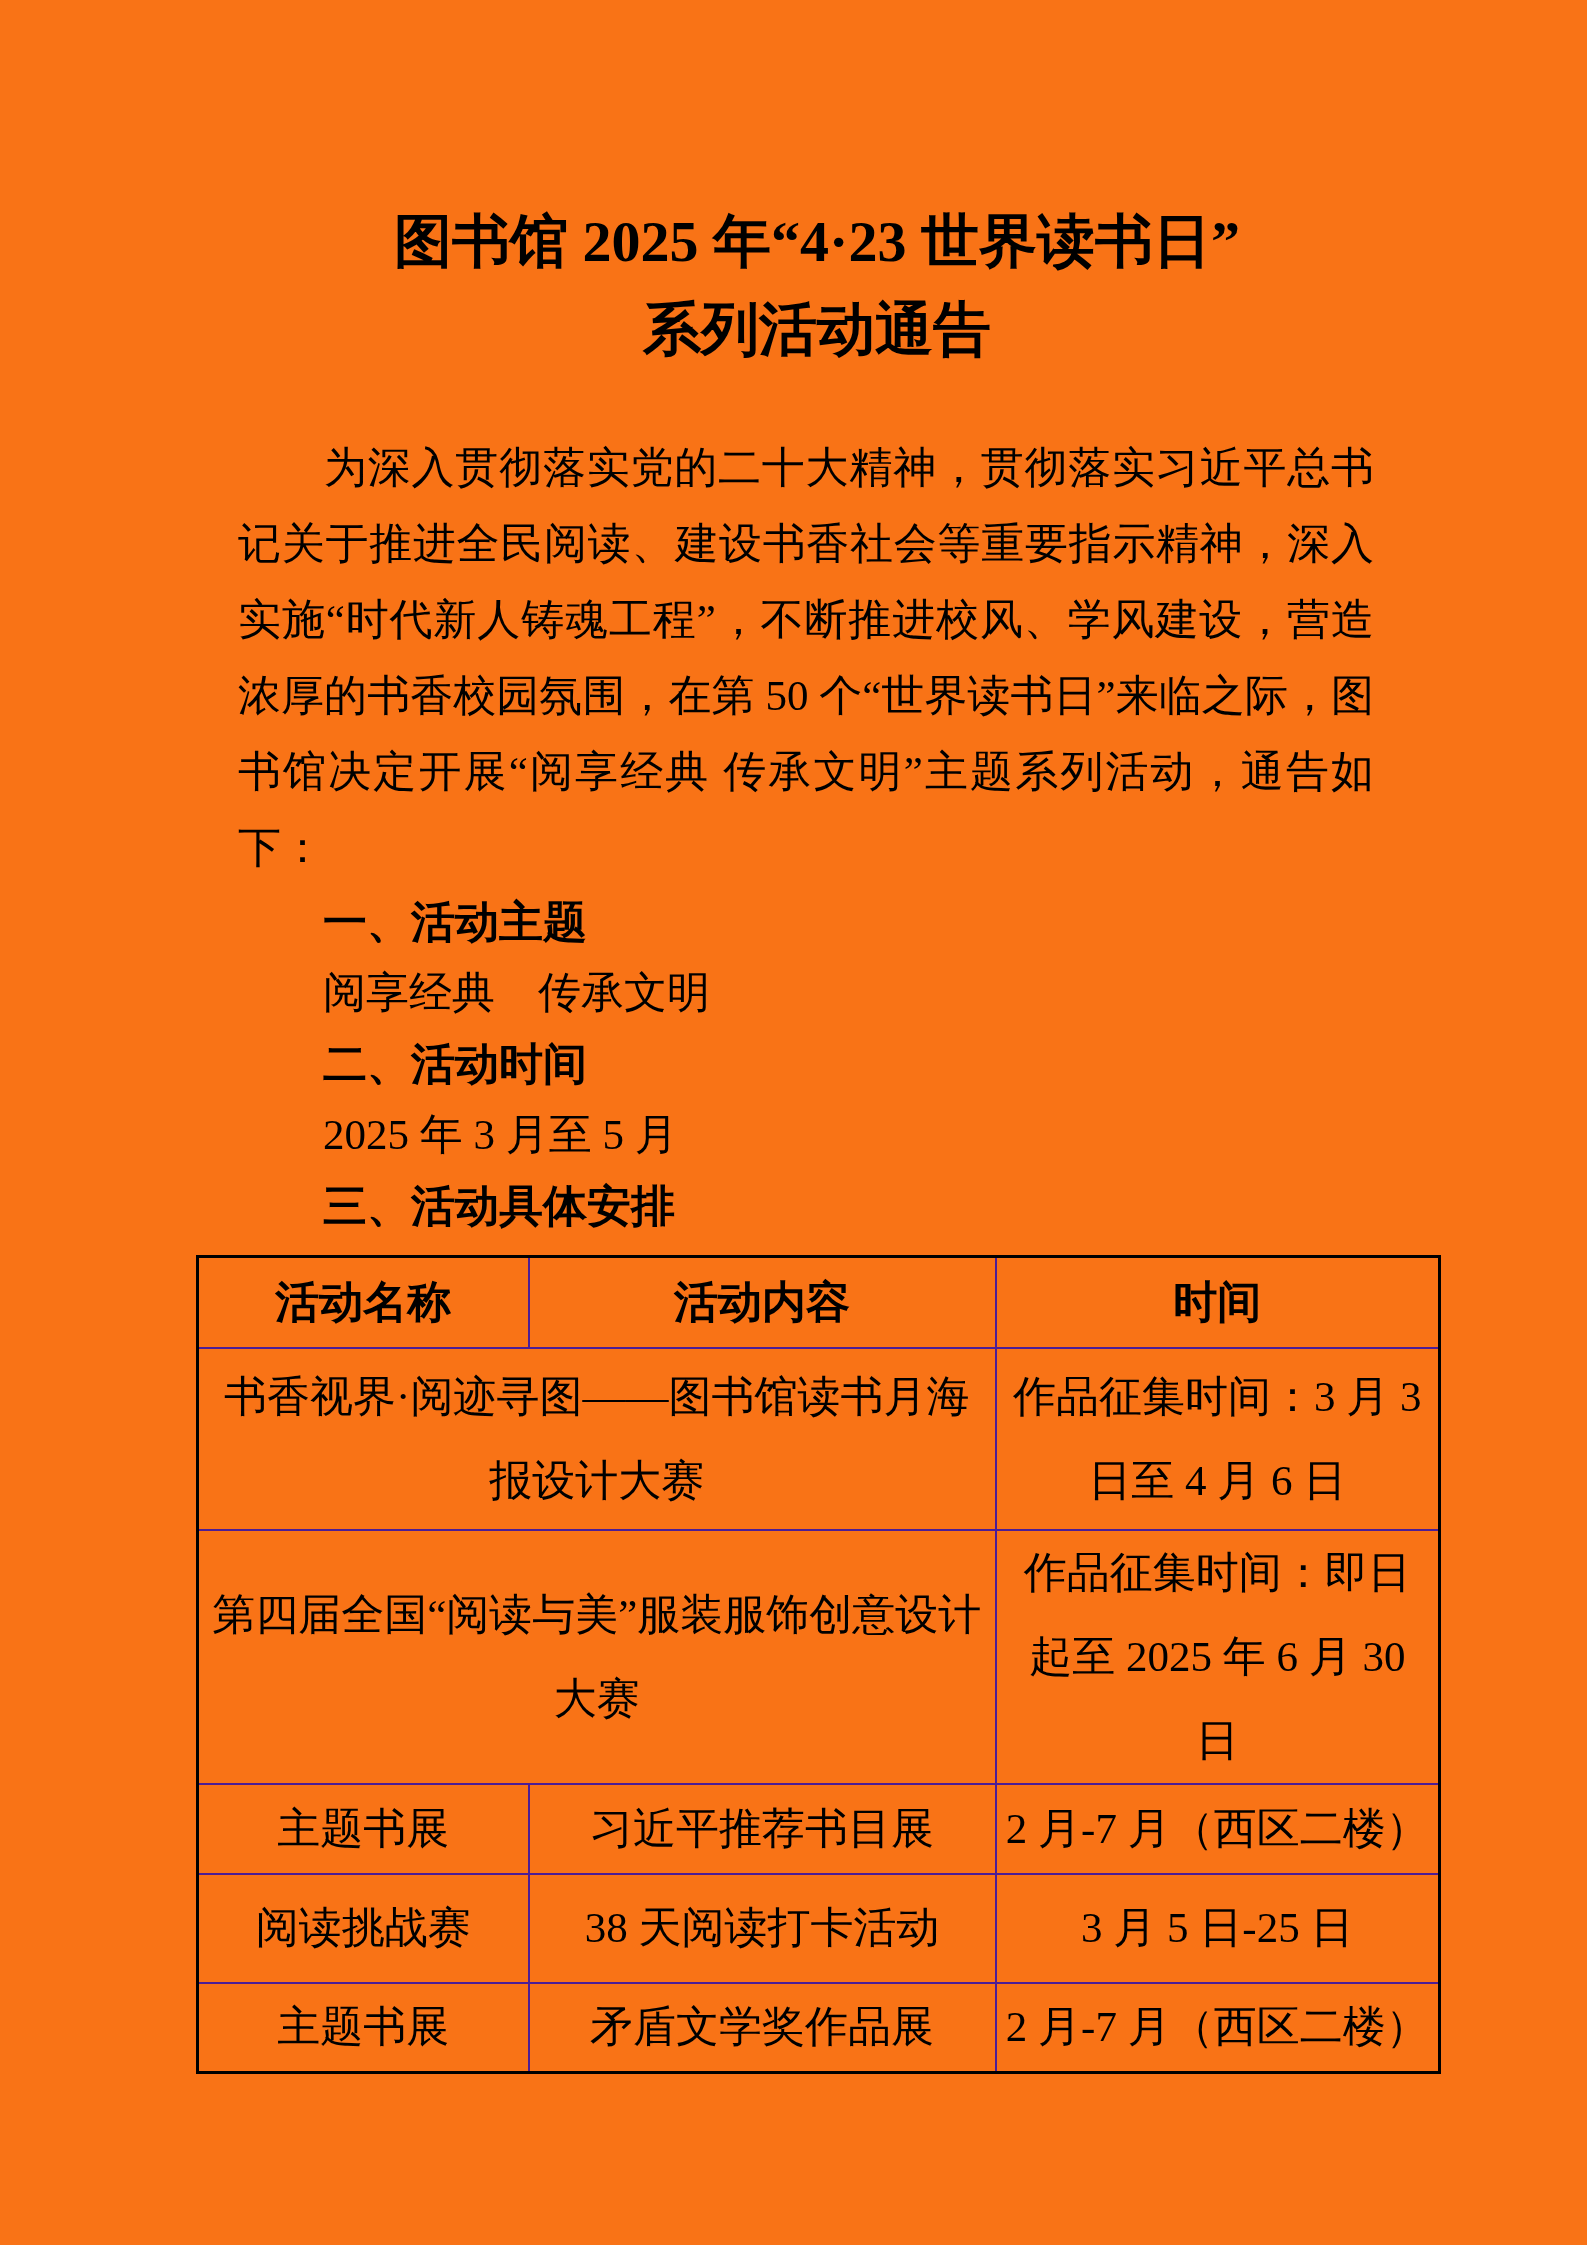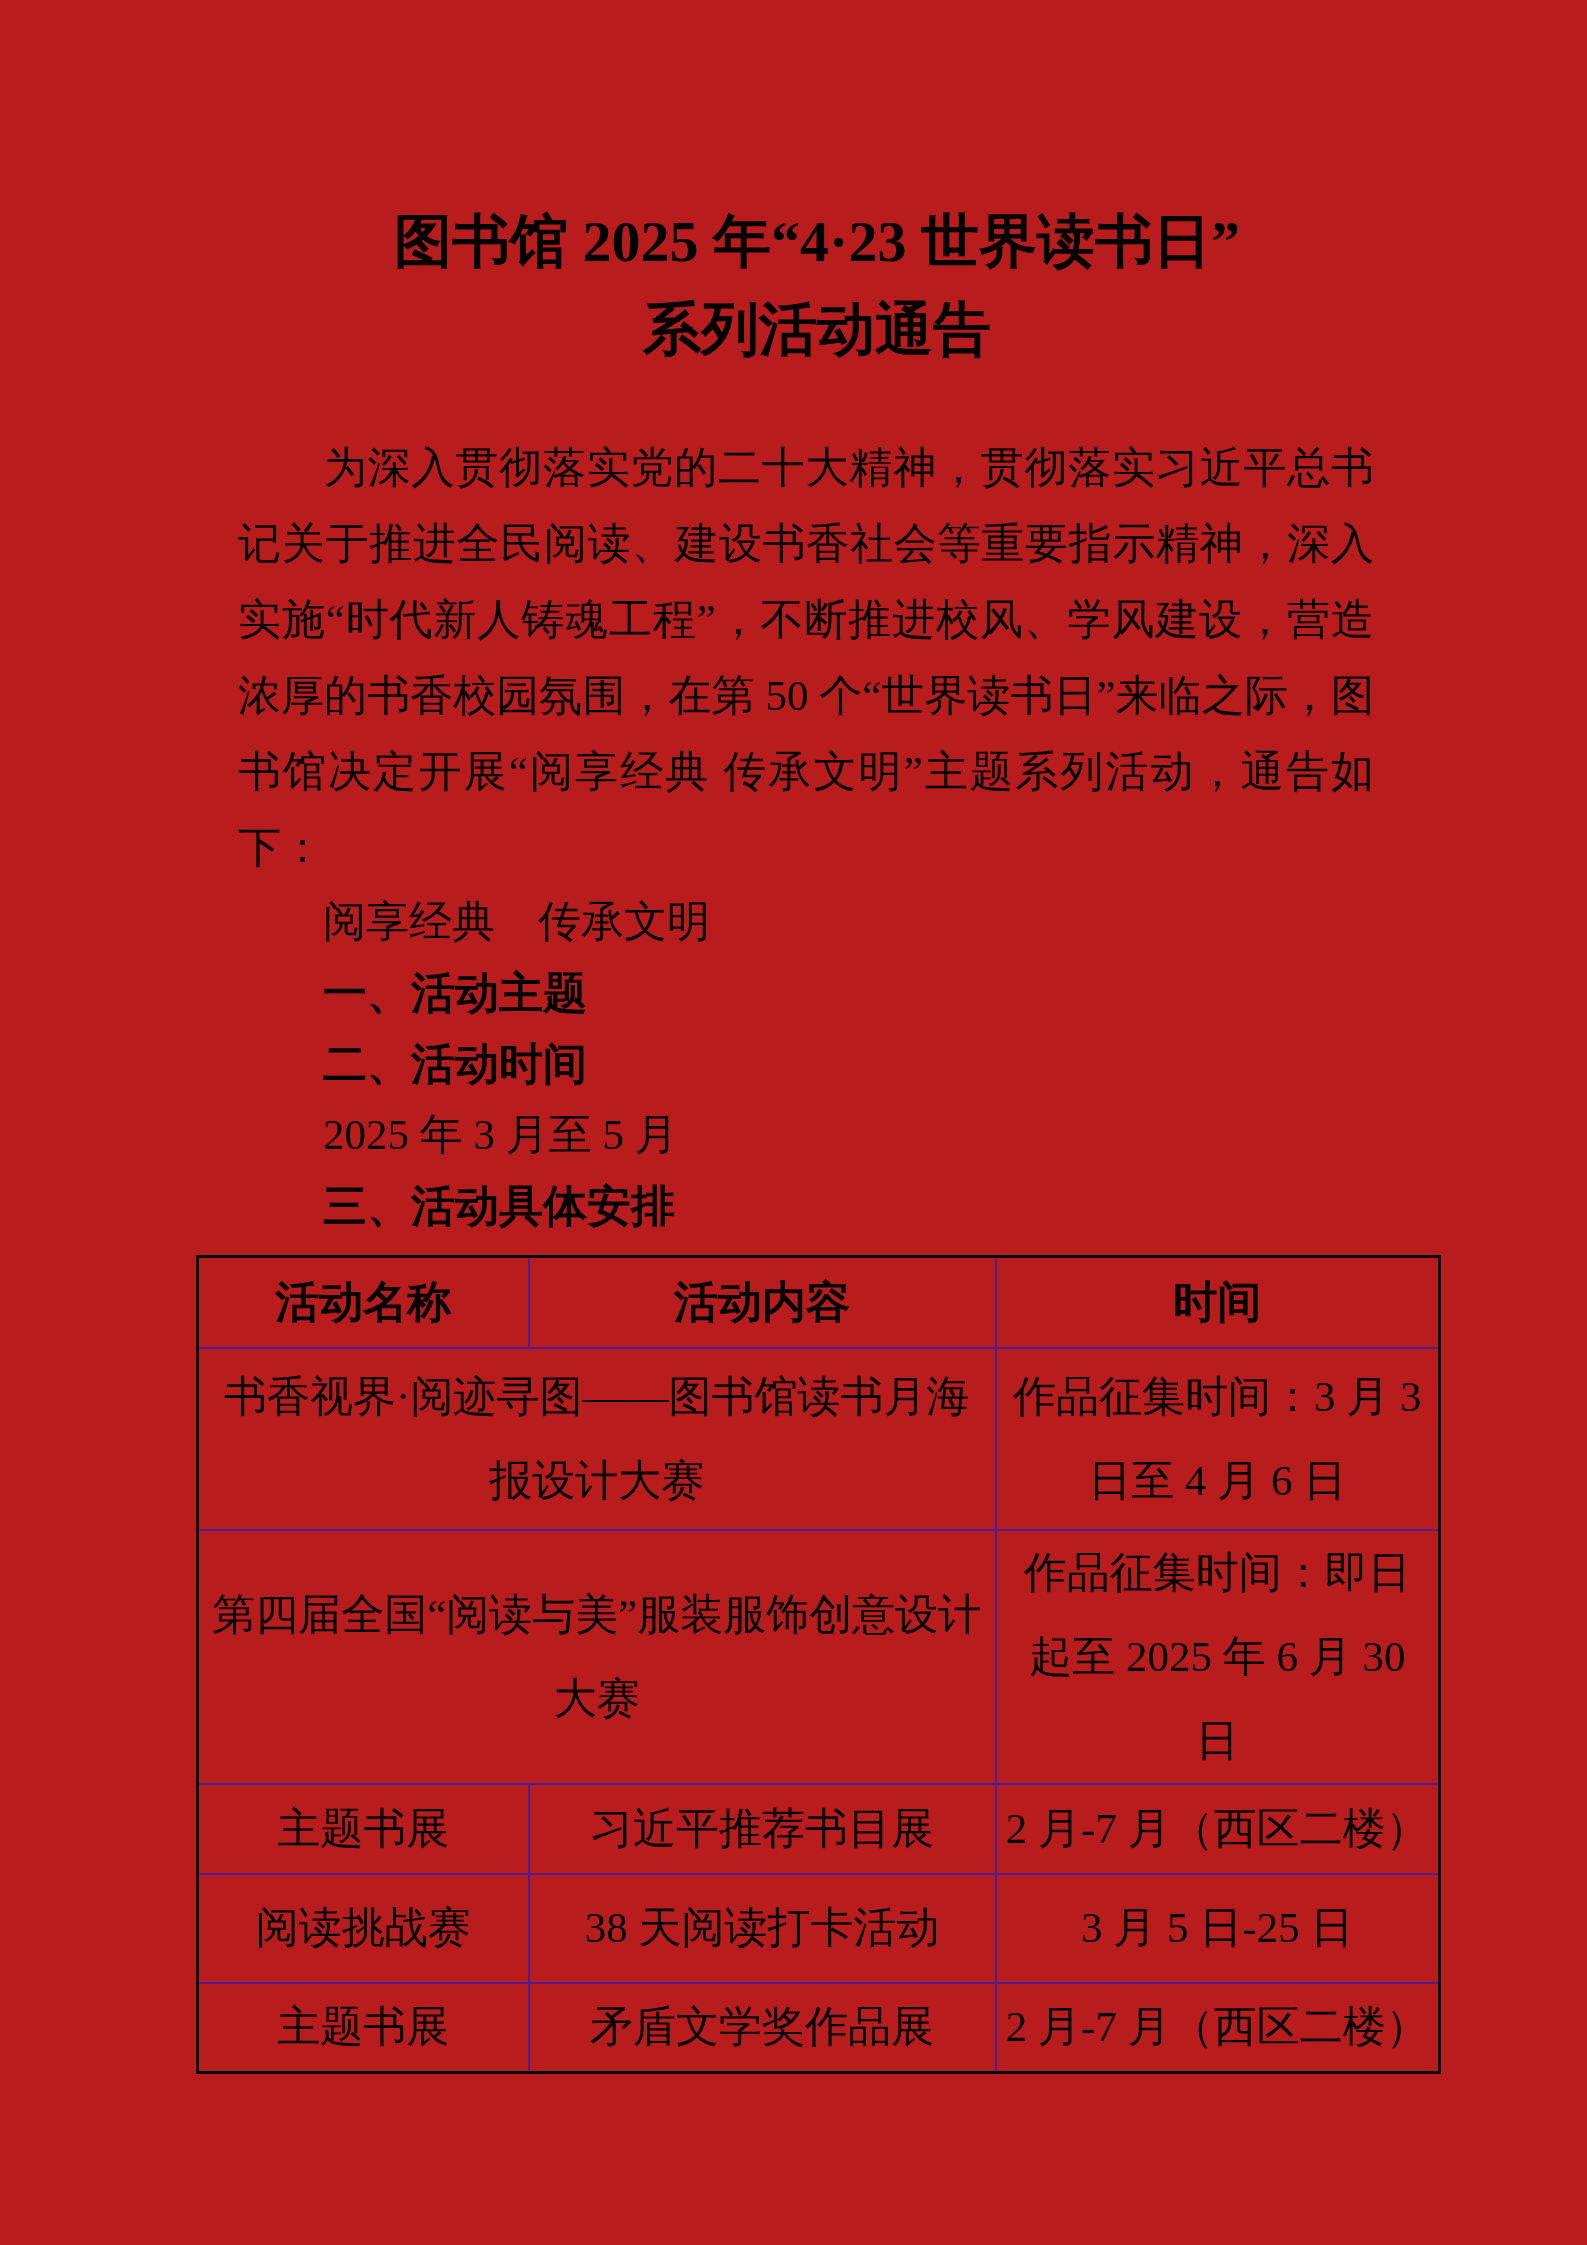--- a/index.html
+++ b/index.html
@@ -1,20 +1,20 @@
 <!DOCTYPE html>
 <html><head>
 <meta charset="utf-8">
 <style>
   html,body{margin:0;padding:0;background:#e8e8e8;}
   .page{
     position:relative;
     width:1587px;height:2245px;
     margin:0 auto;
-    background:#b91c1c;
+    background:#f97316;
     color:#000;
     font-family:"Liberation Serif","DejaVu Serif",serif;
     box-sizing:border-box;
     padding-left:196px;
     padding-right:149px;
     overflow:hidden;
   }
   .doc-title{
     margin:198px 0 0 0;
     text-align:center;
@@ -77,22 +77,22 @@
 
 <div class="page">
 
   <h1 class="doc-title">
     <span class="title-line">图书馆 2025 年“4·23 世界读书日”</span>
     <span class="title-line">系列活动通告</span>
   </h1>
 
   <p class="intro">为深入贯彻落实党的二十大精神，贯彻落实习近平总书记关于推进全民阅读、建设书香社会等重要指示精神，深入实施“时代新人铸魂工程”，不断推进校风、学风建设，营造浓厚的书香校园氛围，在第 50 个“世界读书日”来临之际，图书馆决定开展“阅享经典 传承文明”主题系列活动，通告如下：</p>
 
+  <div class="section-line heading">一、活动主题</div>
   <div class="section-line">阅享经典　传承文明</div>
-  <div class="section-line heading">一、活动主题</div>
   <div class="section-line heading">二、活动时间</div>
   <div class="section-line">2025 年 3 月至 5 月</div>
   <div class="section-line heading">三、活动具体安排</div>
 
   <table class="activities">
     <colgroup>
       <col style="width:331px">
       <col style="width:467px">
       <col style="width:444px">
     </colgroup>

